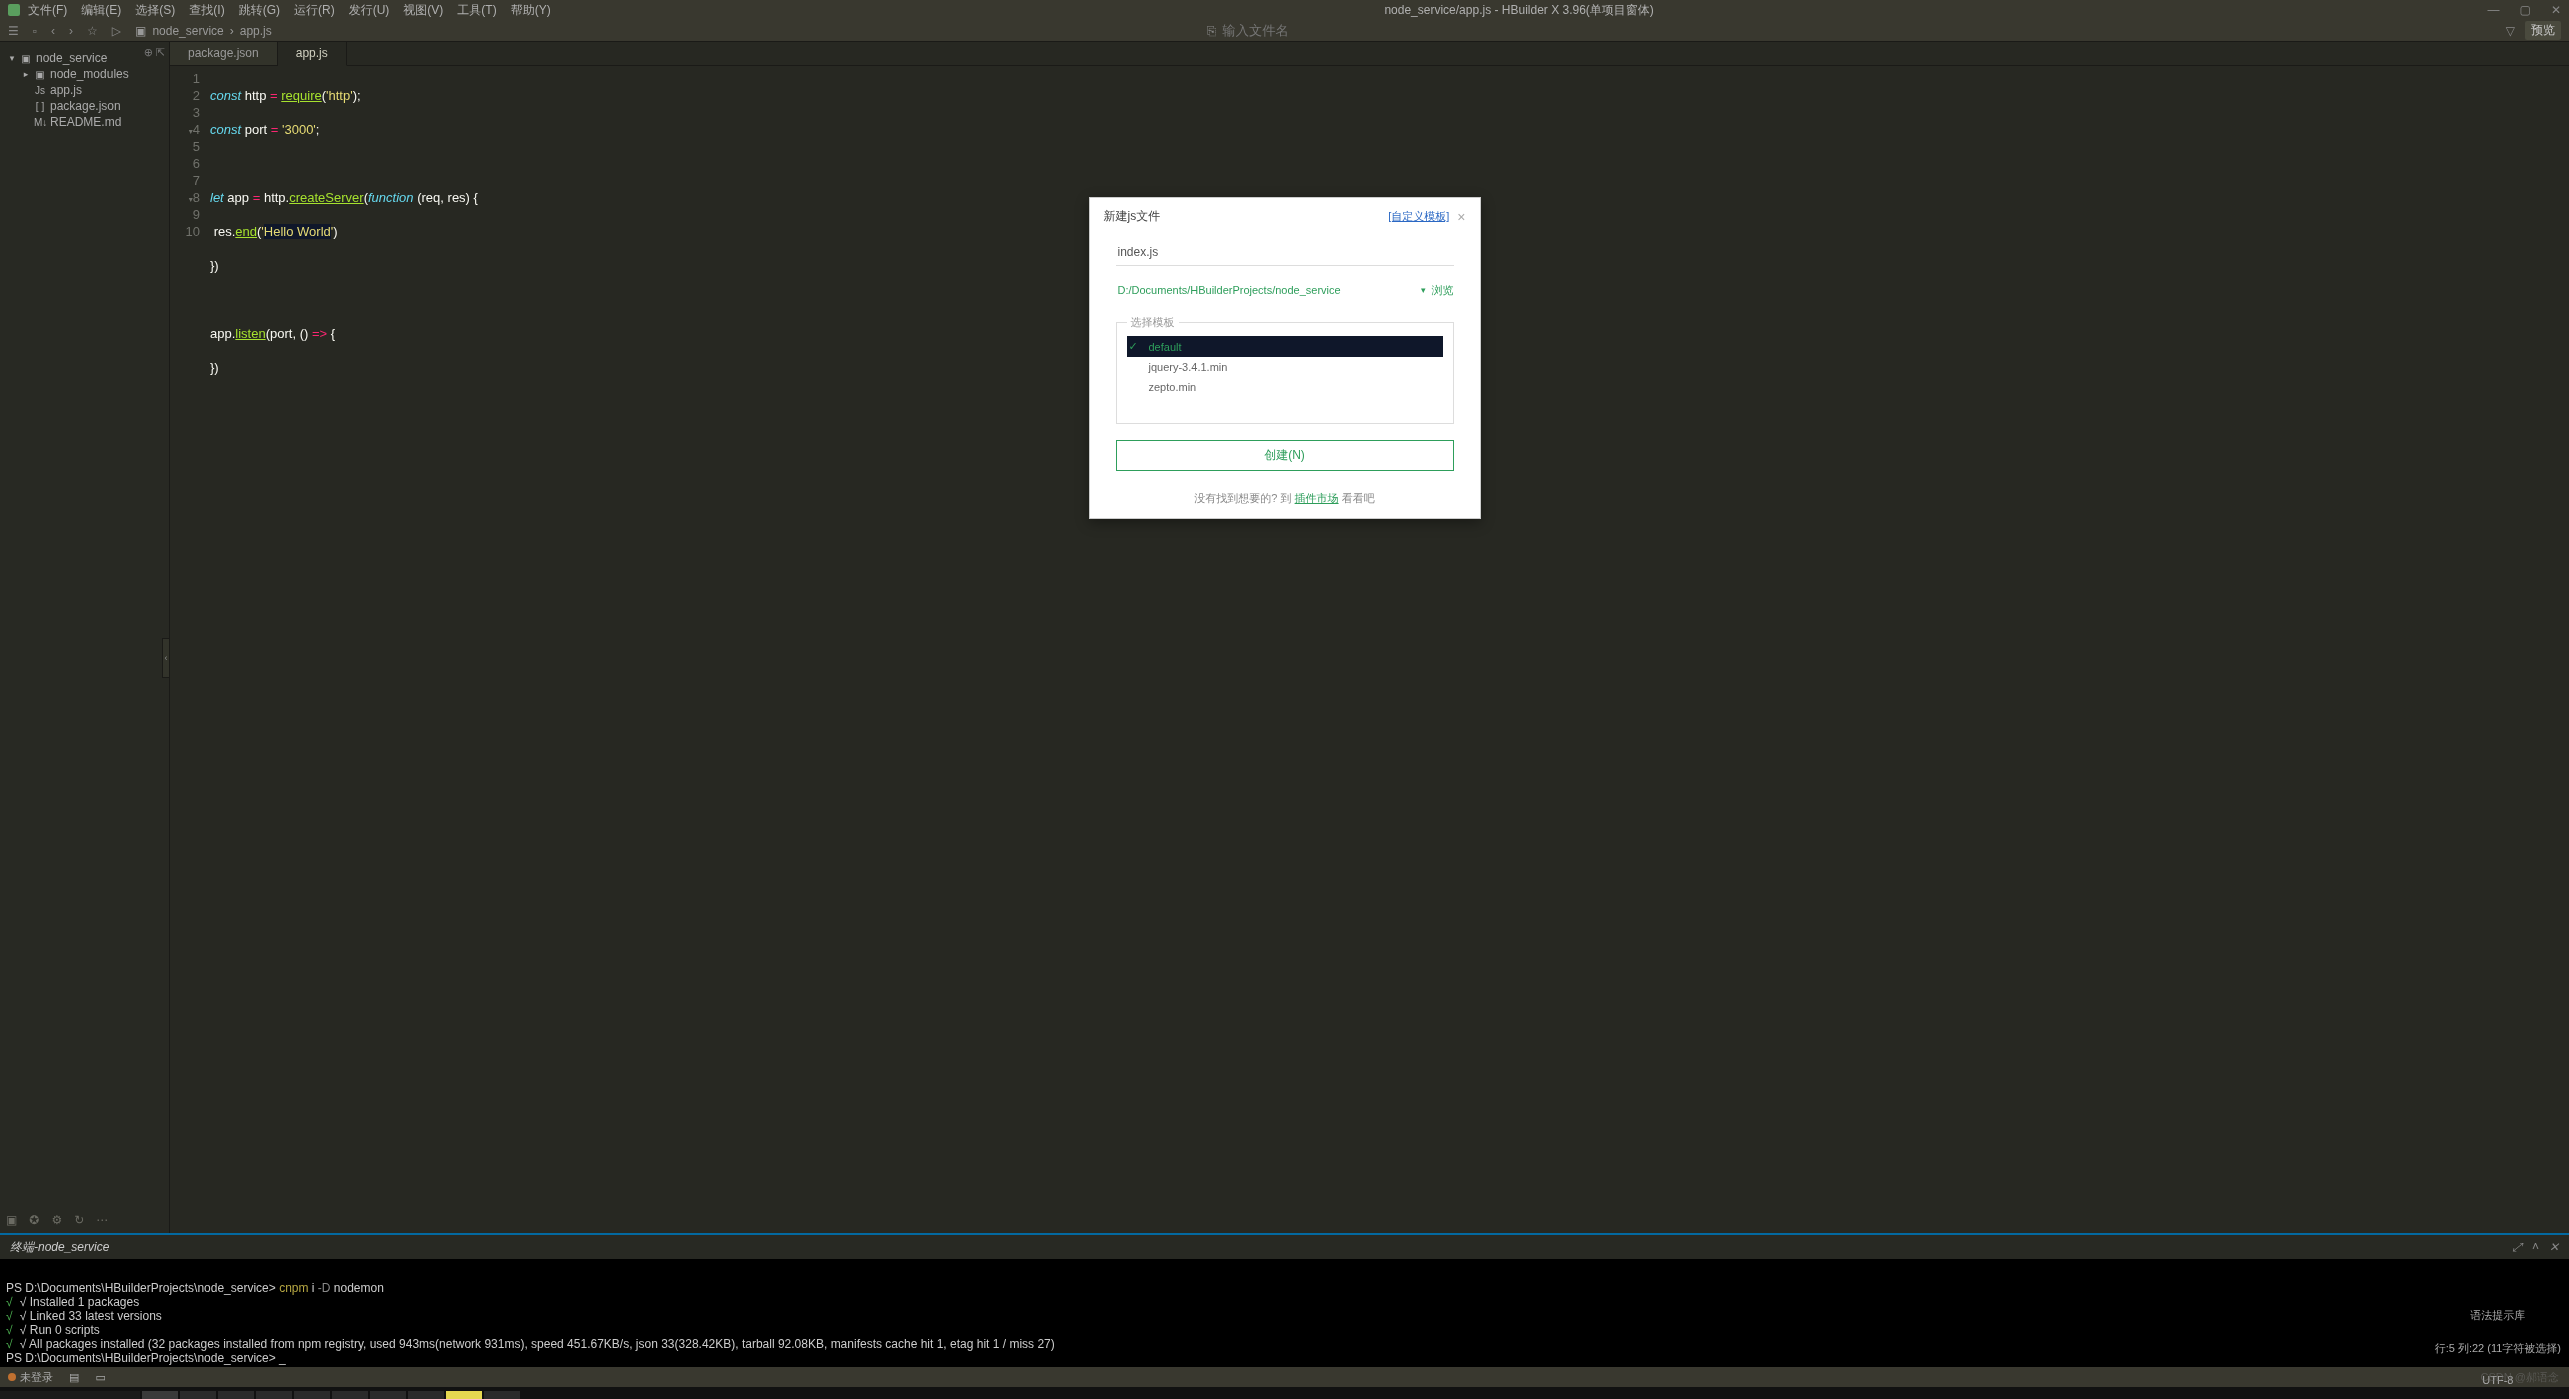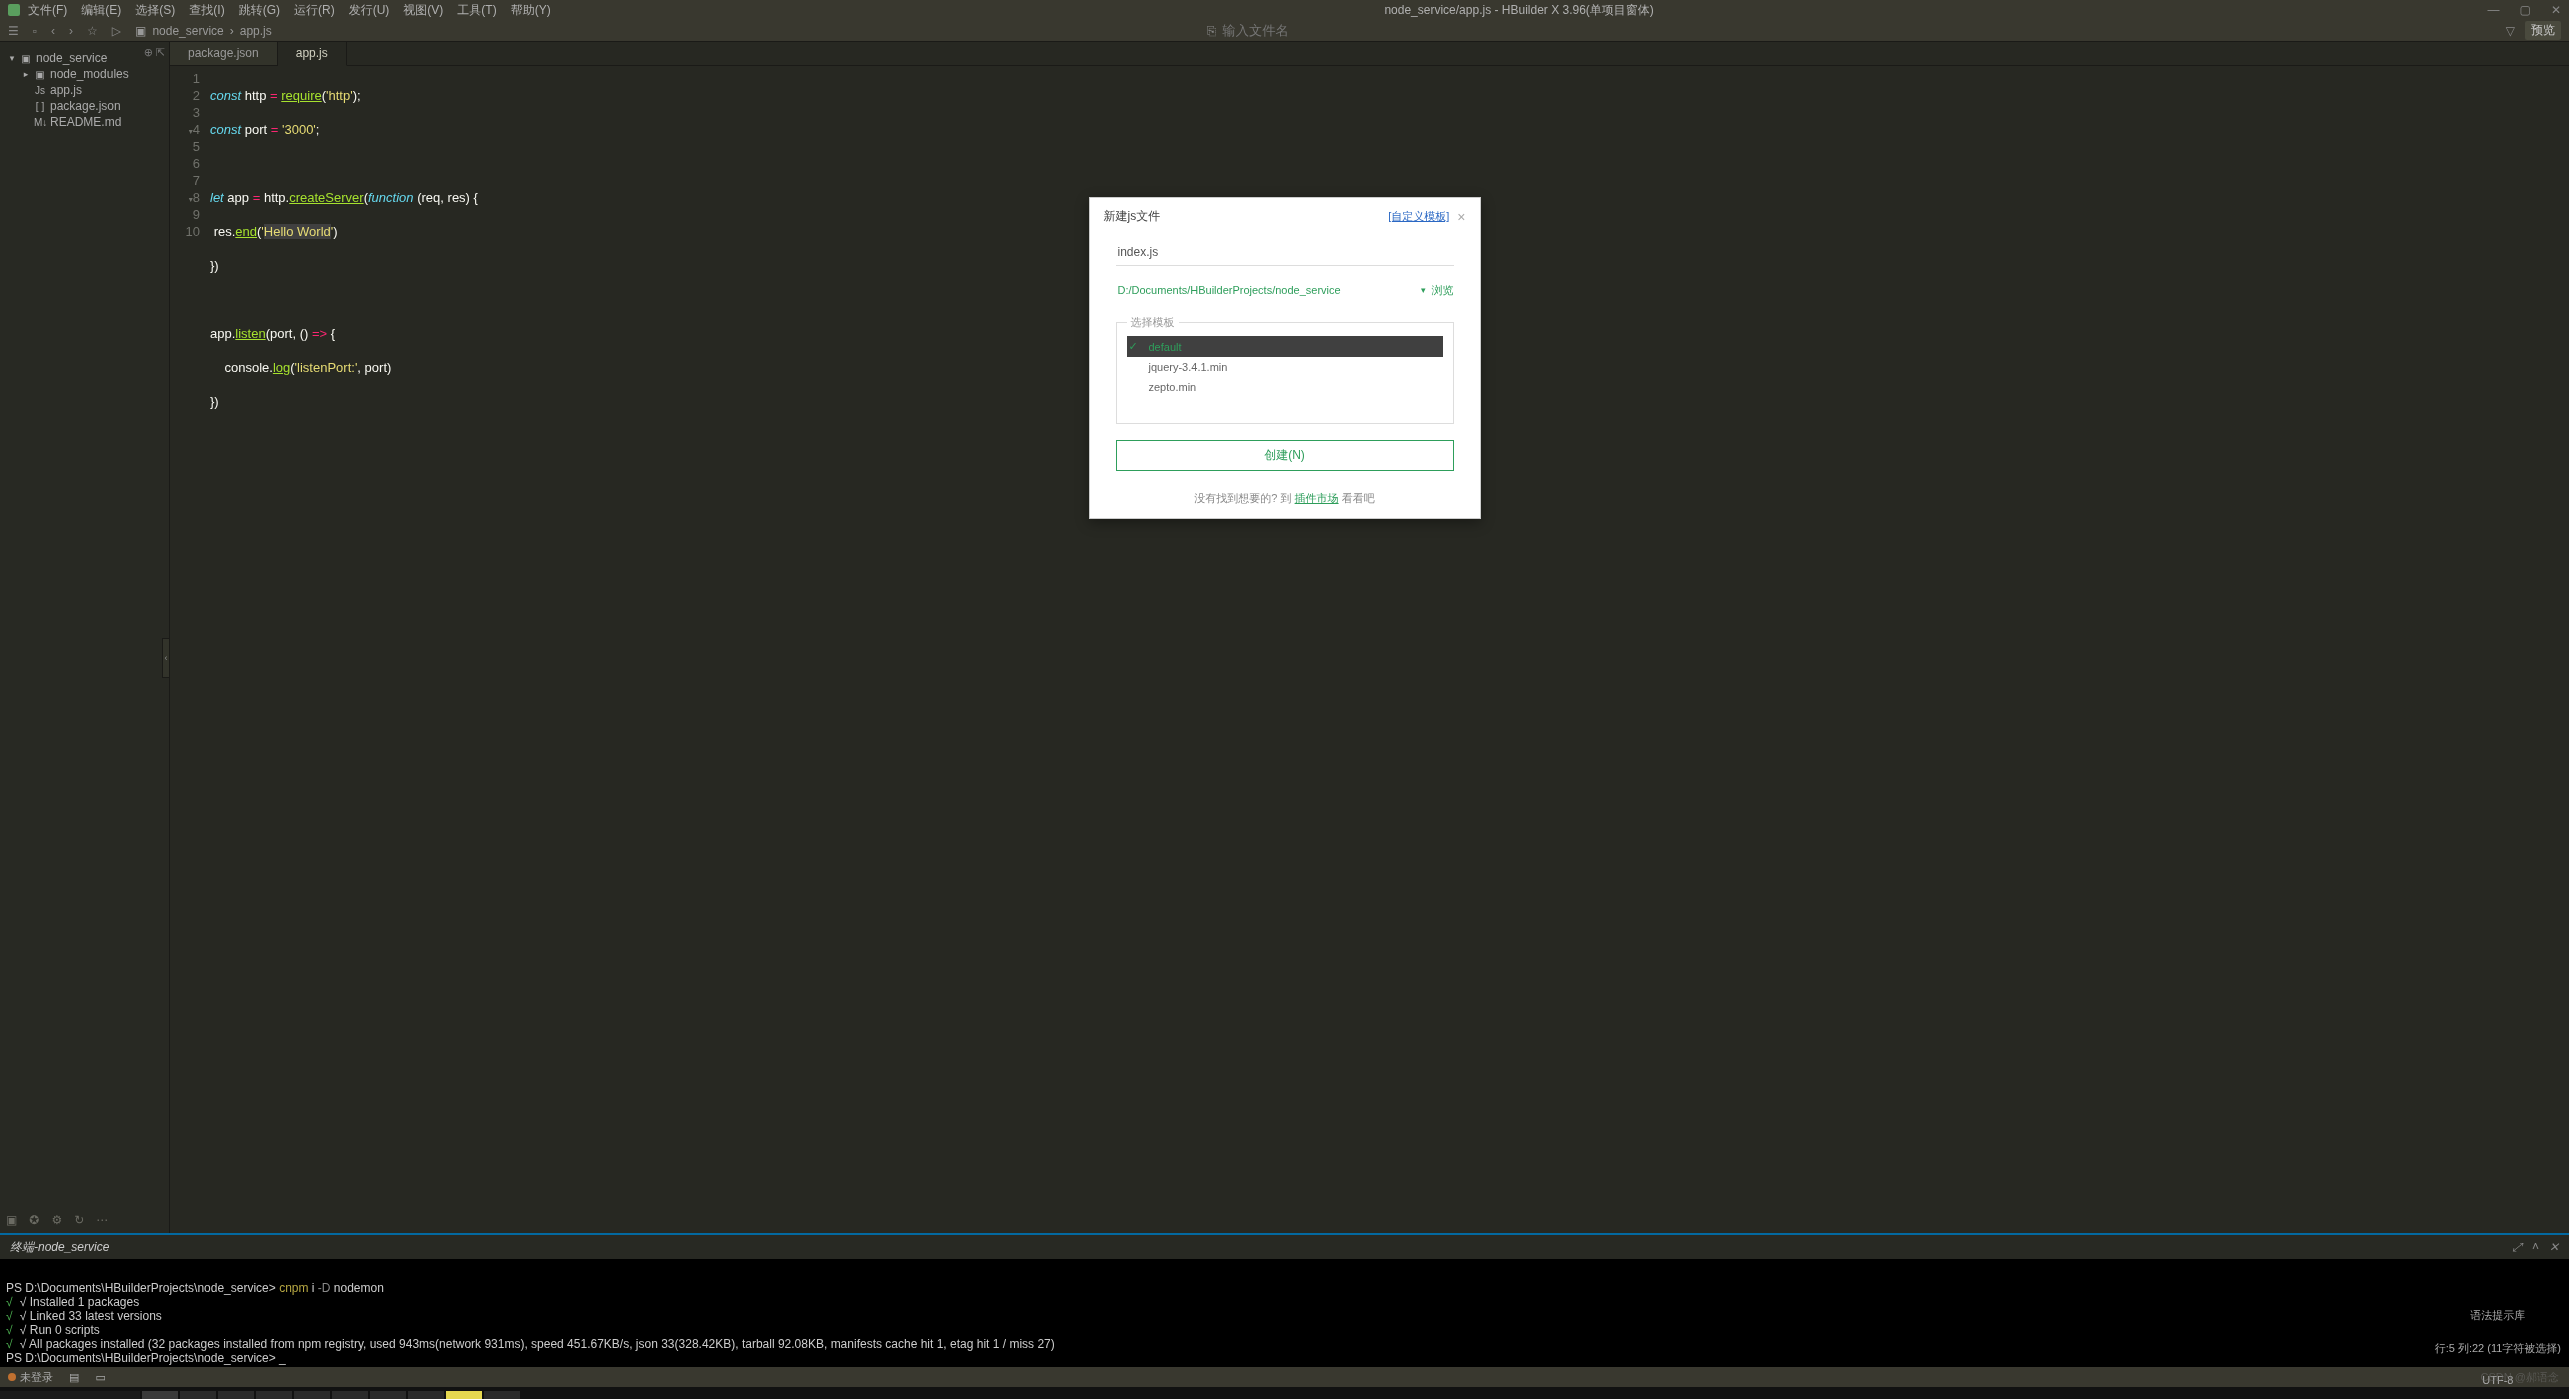--- a/index.html
+++ b/index.html
@@ -38,21 +38,21 @@
 .tabs { height:24px; display:flex; background:#272822; border-bottom:1px solid #1a1a17;}
 .tab { padding: 4px 18px; color:#999; border-right:1px solid #1a1a17; cursor:pointer; background:#32332a;}
 .tab.active { background:#272822; color:#d0d0c0; border-bottom:1px solid #272822; margin-bottom:-1px;}
 .code { flex:1; display:flex; font-family:Consolas,Monaco,monospace; font-size:13px; line-height:17px; padding-top:4px;}
 .gutter { width:40px; text-align:right; padding-right:10px; color:#70716b; user-select:none;}
 .gutter .ln{height:17px;}
 .gutter .fold{color:#70716b; font-size:8px; display:inline-block; width:8px;}
 .codetext { flex:1; color:#f8f8f2; white-space:pre;}
 .codetext .line{height:17px;}
 .kw{color:#66d9ef; font-style:italic;} .str{color:#e6db74;} .fn{color:#a6e22e;text-decoration:underline;} .op{color:#f92672;} .pn{color:#f8f8f2;} .id{color:#f8f8f2;}
-.sel{background:#404040;}
+.sel{background:#0f172a;}
 
 .side-handle{position:absolute; right:-1px; top:50%; width:8px; height:40px; background:#32332a; border:1px solid #1a1a17; display:flex; align-items:center; justify-content:center; color:#888; font-size:9px; cursor:pointer;}
 
 
 .side-bottom{position:absolute; bottom:6px; left:6px; display:flex; gap:12px; color:#6b6b63;}
 
 
 .terminal-header{ height:26px; background:#282923; border-top:2px solid #0369a1; display:flex; align-items:center; padding:0 10px; color:#ccc;font-style:italic;}
 .terminal-header .title{font-size:12px;}
 .terminal-header .right{margin-left:auto; display:flex; gap:10px; color:#888;}
@@ -203,21 +203,20 @@
       </div>
       <div class="codetext">
 <div class="line"><span class="kw">const</span> <span class="id">http</span> <span class="op">=</span> <span class="fn">require</span><span class="pn">(</span><span class="str">'http'</span><span class="pn">);</span></div>
 <div class="line"><span class="kw">const</span> <span class="id">port</span> <span class="op">=</span> <span class="str">'3000'</span><span class="pn">;</span></div>
 <div class="line"></div>
 <div class="line"><span class="kw">let</span> <span class="id">app</span> <span class="op">=</span> <span class="id">http</span><span class="pn">.</span><span class="fn">createServer</span><span class="pn">(</span><span class="kw">function</span> <span class="pn">(</span><span class="id">req</span><span class="pn">,</span> <span class="id">res</span><span class="pn">) {</span></div>
 <div class="line"> <span class="id">res</span><span class="pn">.</span><span class="fn">end</span><span class="pn">(</span><span class="str">'<span class="sel">Hello World</span>'</span><span class="pn">)</span></div>
 <div class="line"><span class="pn">})</span></div>
 <div class="line"></div>
 <div class="line"><span class="id">app</span><span class="pn">.</span><span class="fn">listen</span><span class="pn">(</span><span class="id">port</span><span class="pn">, () </span><span class="op">=&gt;</span><span class="pn"> {</span></div>
-<div class="line">    <span class="id">console</span><span class="pn">.</span><span class="fn">log</span><span class="pn">(</span><span class="str">'listenPort:'</span><span class="pn">,</span> <span class="id">port</span><span class="pn">)</span></div>
 <div class="line"><span class="pn">})</span></div>
       </div>
     </div>
   </div>
 </div>
 
 <div class="terminal-header">
   <span class="title">终端-node_service</span>
   <div class="right">
     <span>⤢</span>

